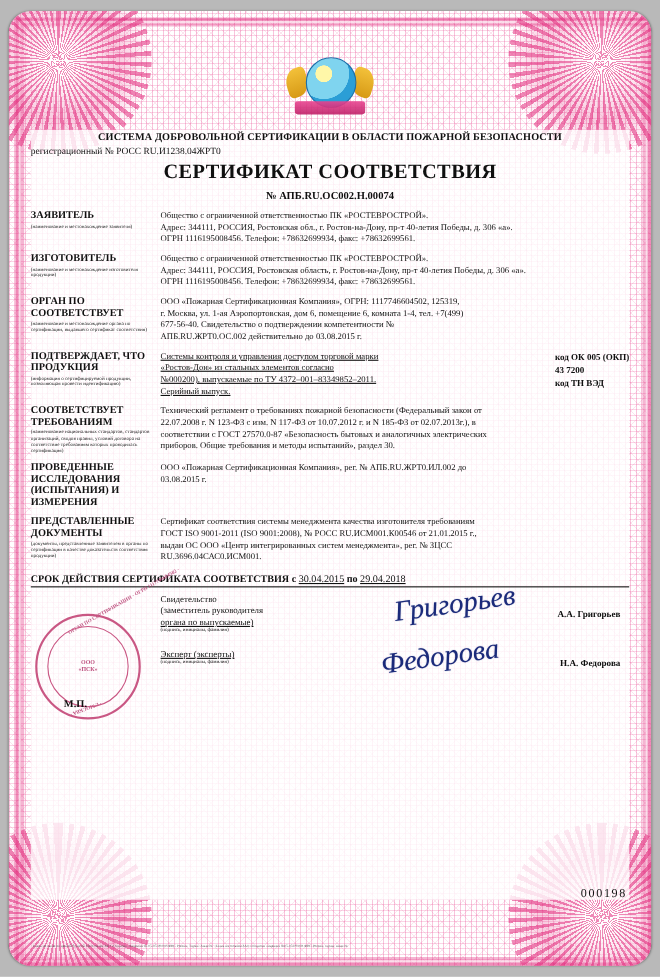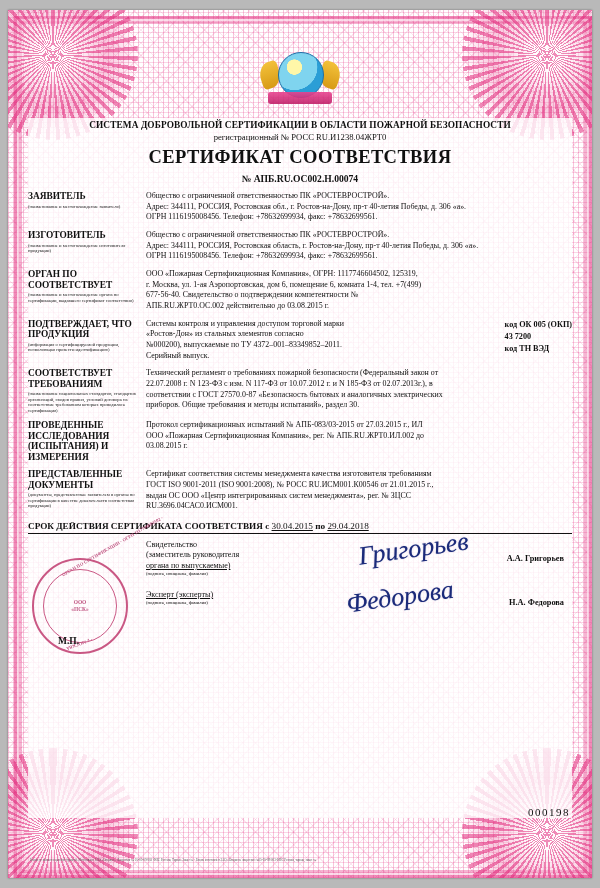--- a/index.html
+++ b/index.html
@@ -6,20 +6,21 @@
   body{
     width:600px;height:888px;background:#b9b9b9;
     font-family:"Liberation Serif", serif;
     overflow:hidden;
   }
   .page{
     position:absolute;left:8px;top:10px;width:584px;height:868px;
     background:#ffffff;
     box-shadow:0 0 2px rgba(0,0,0,.4);
     overflow:hidden;
+    border-radius:20px;
   }
   
   .guilloche{
     position:absolute;left:0;top:0;width:584px;height:868px;
     background:
       repeating-linear-gradient(90deg, rgba(232,64,140,.30) 0 1px, rgba(255,255,255,0) 1px 5px),
       repeating-linear-gradient(0deg, rgba(232,64,140,.22) 0 1px, rgba(255,255,255,0) 1px 5px),
       repeating-linear-gradient(45deg, rgba(232,64,140,.14) 0 1px, rgba(255,255,255,0) 1px 9px),
       repeating-linear-gradient(-45deg, rgba(232,64,140,.14) 0 1px, rgba(255,255,255,0) 1px 9px);
   }
@@ -59,39 +60,39 @@
   .emblem .wr{right:0;transform:rotate(18deg) scaleX(-1);}
   .emblem .ribbon{
     position:absolute;left:8px;top:46px;width:64px;height:12px;
     background:linear-gradient(180deg,#e8428f,#bf2068);border-radius:3px;opacity:.9;
   }
 
   .hdr1{
     text-align:center;font-size:9.3px;font-weight:bold;letter-spacing:.1px;
     margin-top:2px;
   }
-  .hdr2{text-align:center;font-size:8.6px;margin-top:2px;}
+  .hdr2{font-size:8.6px;margin-top:2px;}
   .title{
     text-align:center;font-size:18.5px;font-weight:bold;letter-spacing:.4px;margin-top:5px;
   }
   .regno{text-align:center;font-size:9.6px;font-weight:bold;margin-top:5px;}
 
   .row{display:flex;margin-top:7px;}
   .lbl{
     width:112px;flex:0 0 112px;padding-right:6px;
   }
   .lbl .big{font-size:9.4px;font-weight:bold;line-height:1.12;}
   .lbl .small{font-size:4.7px;line-height:1.15;margin-top:2px;color:#1a1a1a;}
   .val{flex:1;font-size:7.9px;line-height:1.35;}
 
   .okp{
     position:absolute;right:0;top:0;text-align:left;font-size:8.2px;line-height:1.45;font-weight:bold;
   }
   .prodrow{position:relative;}
-  .prod-val{}
+  .prod-val{text-decoration:underline;}
 
   .validity{
     margin-top:9px;font-size:9.2px;font-weight:bold;
   }
   .validity .dates{font-weight:normal;text-decoration:underline;}
 
   .signblock{margin-top:6px;position:relative;height:96px;}
   .sg-lbl{font-size:8.1px;line-height:1.3;}
   .sg-sub{font-size:4.7px;}
   .sig-name{position:absolute;right:8px;font-size:8.3px;font-weight:bold;}
@@ -225,21 +226,20 @@
         <div>соответствии с ГОСТ 27570.0-87 «Безопасность бытовых и аналогичных электрических</div>
         <div>приборов. Общие требования и методы испытаний», раздел 30.</div>
       </div>
     </div>
 
     <div class="row">
       <div class="lbl">
         <div class="big">ПРОВЕДЕННЫЕ ИССЛЕДОВАНИЯ (ИСПЫТАНИЯ) И ИЗМЕРЕНИЯ</div>
       </div>
       <div class="val">
-        <div>Протокол сертификационных испытаний  № АПБ-083/03-2015 от 27.03.2015 г., ИЛ</div>
         <div>ООО «Пожарная Сертификационная Компания», рег. № АПБ.RU.ЖРТ0.ИЛ.002 до</div>
         <div>03.08.2015 г.</div>
       </div>
     </div>
 
     <div class="row">
       <div class="lbl">
         <div class="big">ПРЕДСТАВЛЕННЫЕ ДОКУМЕНТЫ</div>
         <div class="small">(документы, представленные заявителем в органы по сертификации в качестве доказательств соответствия продукции)</div>
       </div>

